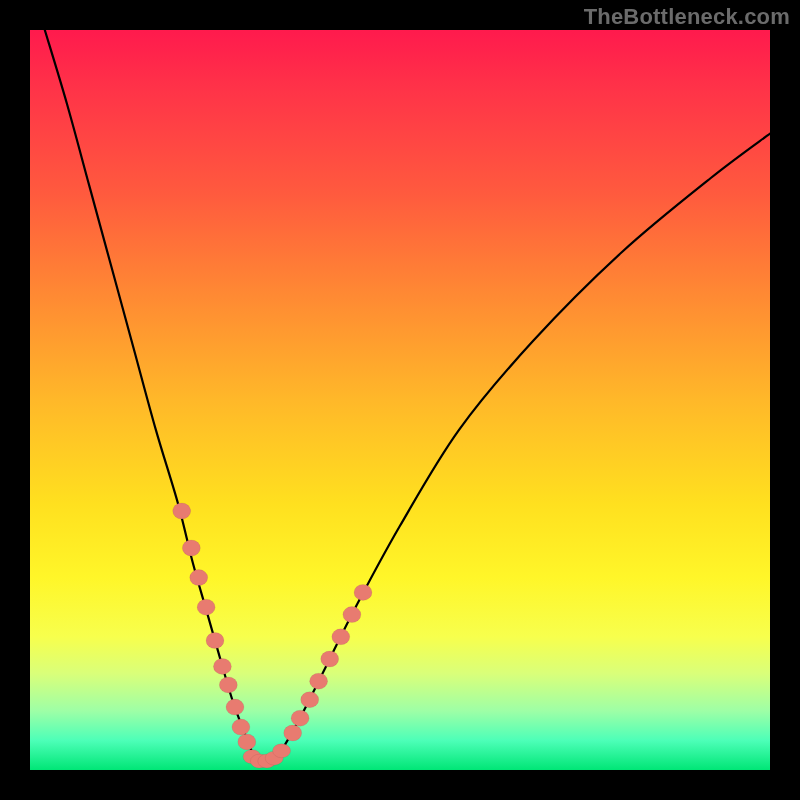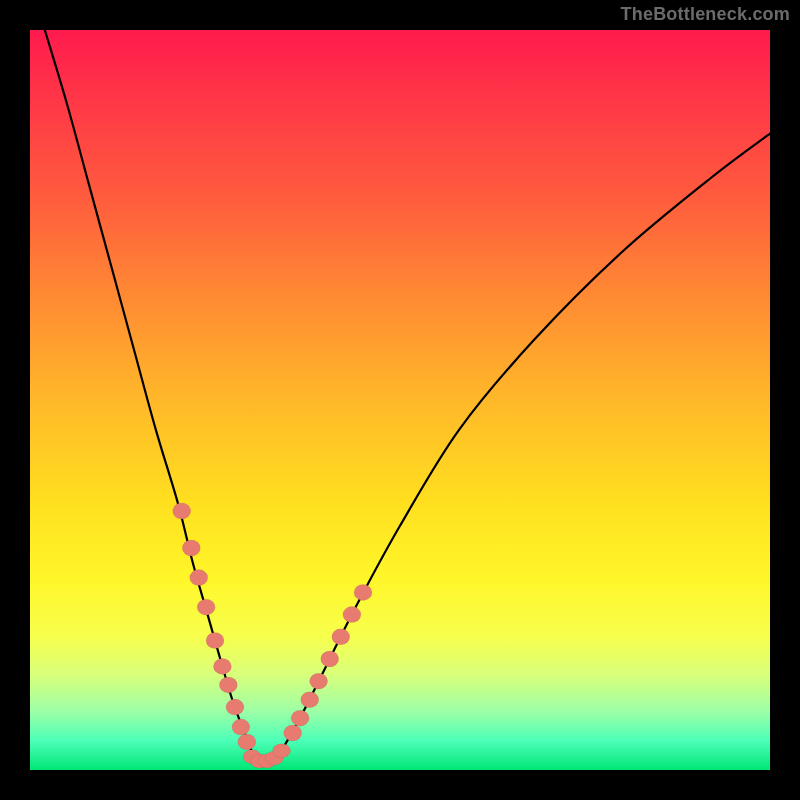--- a/index.html
+++ b/index.html
@@ -43,21 +43,21 @@
       #9effa6 92%,
       #4dffb8 96%,
       #00e676 100%
     );
   }
   .watermark {
     position: absolute;
     top: 4px;
     right: 10px;
     font-family: Arial, Helvetica, sans-serif;
-    font-size: 18px;
+    font-size: 22px;
     font-weight: 600;
     color: #6b6b6b;
     letter-spacing: 0.2px;
   }
   svg.curve {
     position: absolute;
     left: 0; top: 0;
     width: 740px;
     height: 740px;
   }

